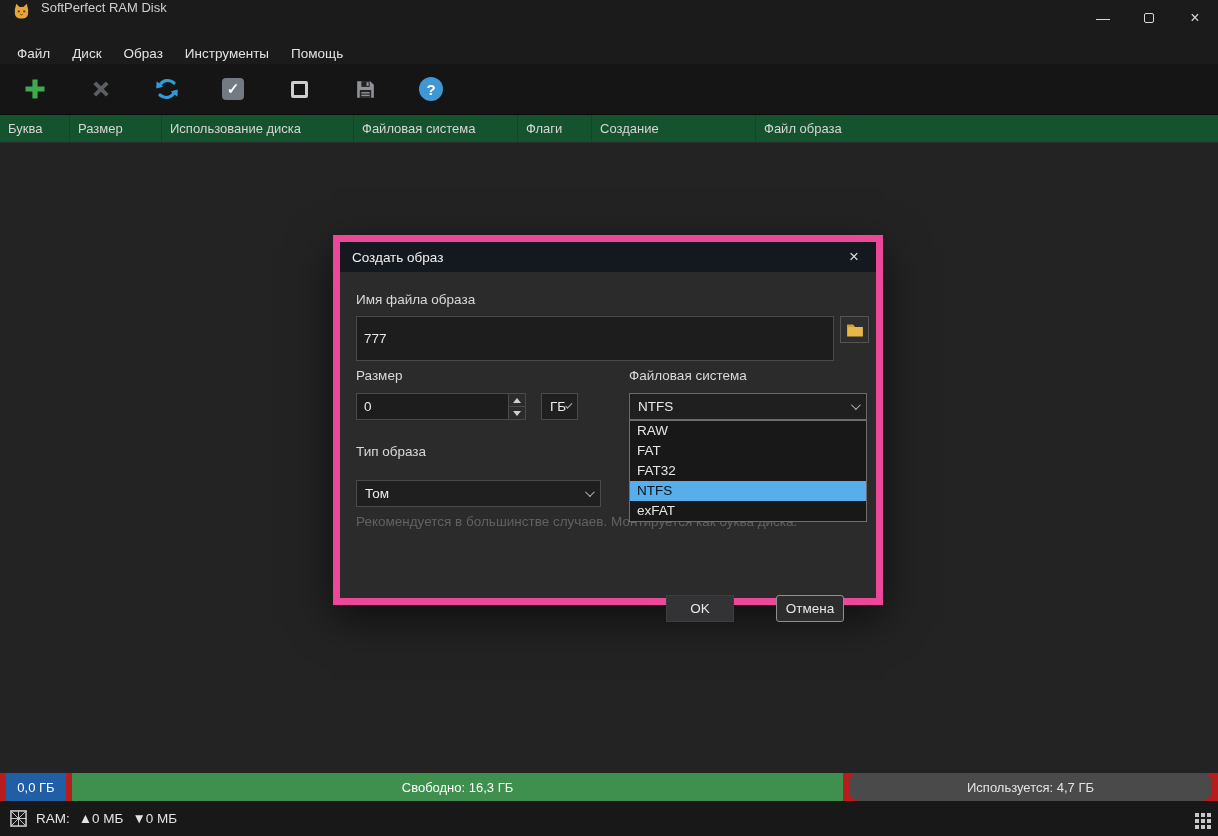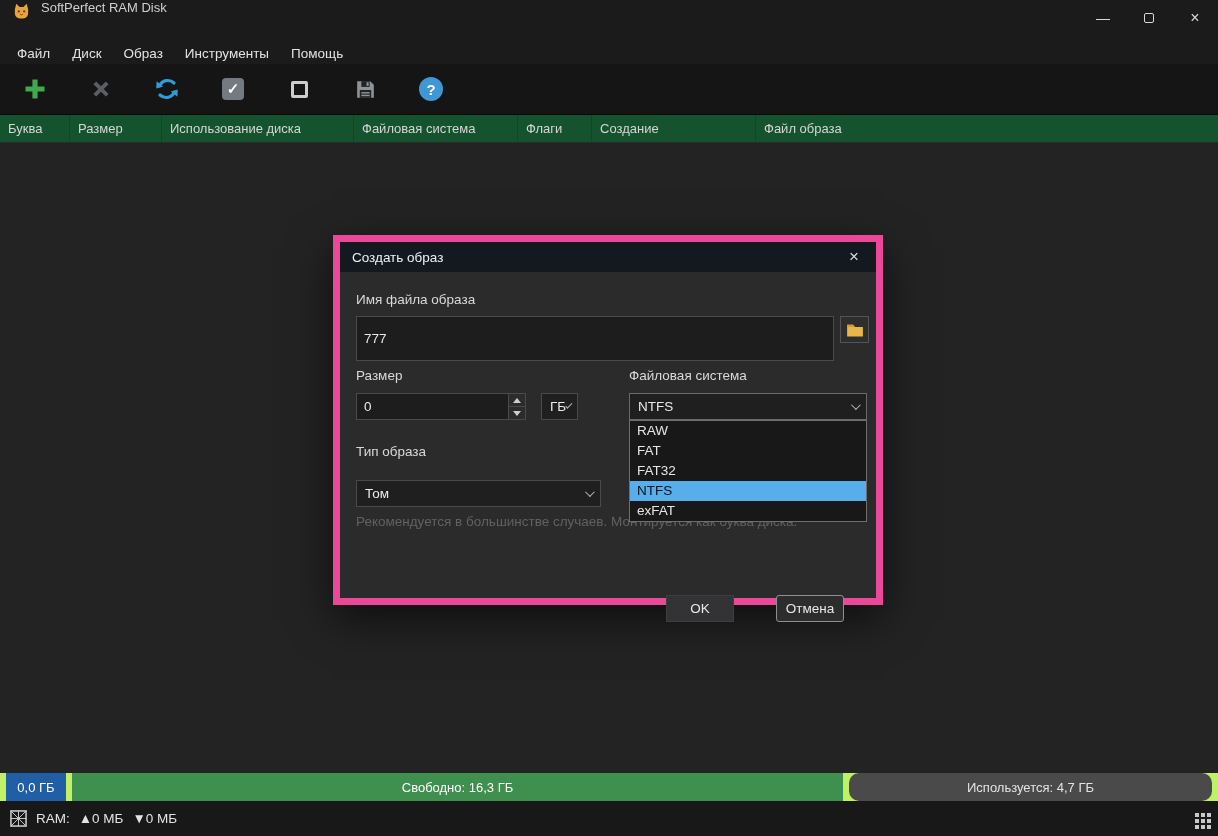--- a/index.html
+++ b/index.html
@@ -54,21 +54,21 @@
   .combo.open { border-color:#6a6a6a; }
   .chev { margin-left:auto; width:7px; height:7px; border-right:1.6px solid #b5b5b5; border-bottom:1.6px solid #b5b5b5; transform:rotate(45deg) translateY(-2px); }
   .fs-list { position:absolute; left:289px; top:148px; width:238px; background:#181818; border:1px solid #6e6e6e; z-index:30; }
   .fs-item { height:20px; line-height:20px; padding-left:7px; font-size:13.5px; color:#e6e6e6; }
   .fs-item.selected { background:#58aeea; color:#06121d; }
   .hint { position:absolute; left:16px; right:14px; top:242px; color:#616161; font-size:13.5px; white-space:nowrap; overflow:hidden; }
   .dlg-btn { position:absolute; width:68px; height:27px; top:287px; display:flex; align-items:center; justify-content:center; font-size:13.5px; color:#e8e8e8; background:#333336; border:1px solid #3e3e3e;margin-top:36px; }
   .dlg-btn.cancel { background:#2d2d2d; border:1px solid #8f8f8f; border-radius:3px; }
 
   
-  .statusrow { position:absolute; bottom:35px; height:28px; left:0; right:0; background:#bef264; display:flex; align-items:stretch; gap:6px; padding:0 6px; font-size:13px; }
+  .statusrow { position:absolute; bottom:35px; height:28px; left:0; right:0; background:#b91c1c; display:flex; align-items:stretch; gap:6px; padding:0 6px; font-size:13px; }
   .seg { display:flex; align-items:center; justify-content:center; color:#fff; }
   .seg-total { width:60px; background:#205fa6; }
   .seg-free  { width:771px; background:#3f8f4f; }
   .seg-used  { flex:1; background:#4a4a4a; color:#e3e3e3;border-radius:10px; }
 
   .rambar { position:absolute; bottom:0; height:35px; left:0; right:0; background:#181818; display:flex; align-items:center; gap:9px; padding-left:10px; font-size:13.5px; color:#e3e3e3; }
   .grip { position:absolute; right:3px; bottom:3px; }
 </style>
 </head>
 <body>

